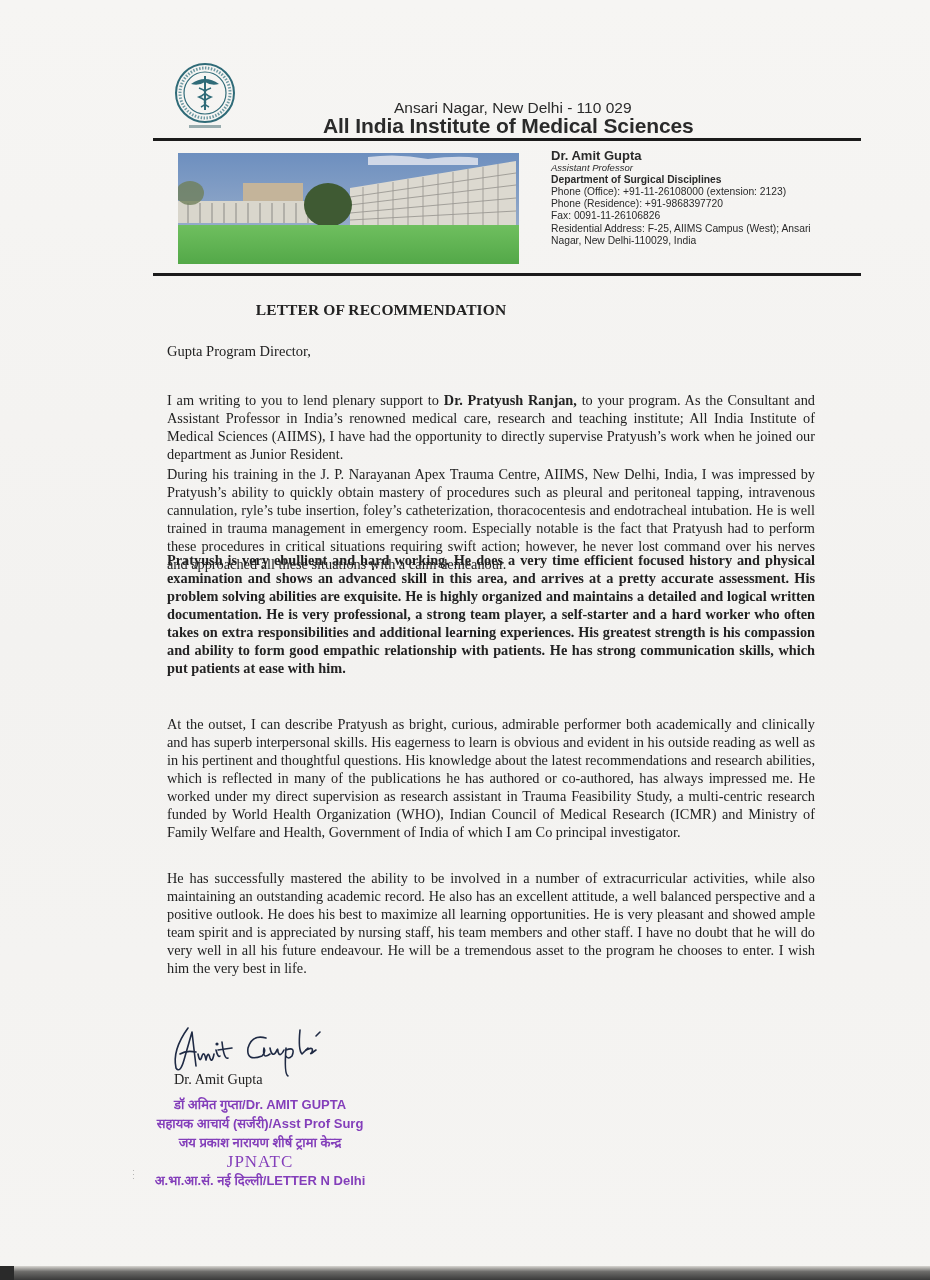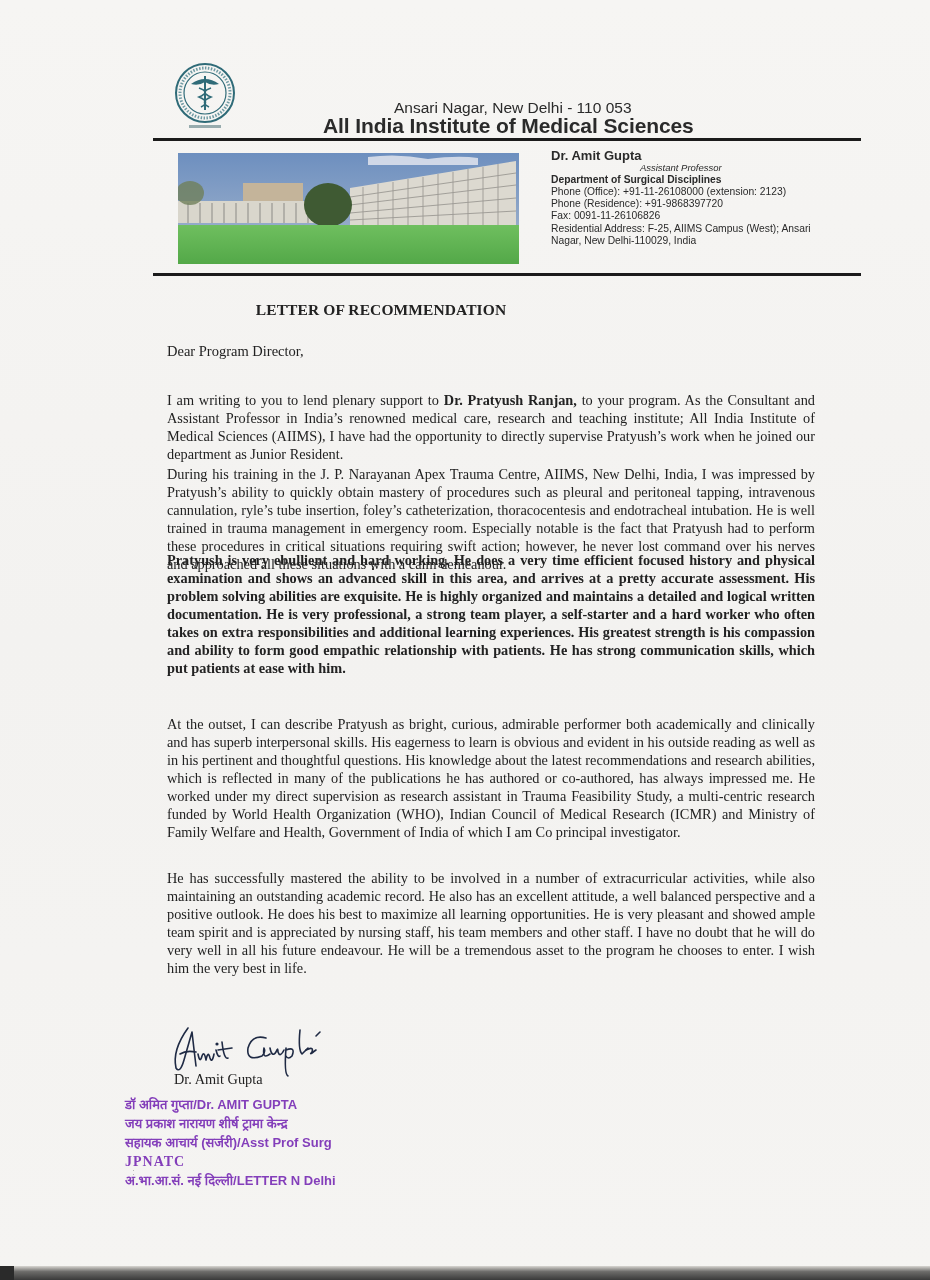--- a/index.html
+++ b/index.html
@@ -47,21 +47,21 @@
     .photo {
       position: absolute; left: 178px; top: 153px; width: 341px; height: 111px; overflow: hidden;
     }
 
     
     .contact {
       position: absolute; left: 551px; top: 148px;
       font-family: "Liberation Sans", sans-serif; font-size: 10.3px; line-height: 12.3px; color: #2a2a2a;
     }
     .contact .name { font-weight: bold; font-size: 13px; line-height: 15px; }
-    .contact .title { font-style: italic; font-size: 9.5px; line-height: 10.5px; text-align: center; }
+    .contact .title { font-style: italic; font-size: 9.5px; line-height: 10.5px; }
     .contact .dept { font-weight: bold; }
     .contact div { white-space: nowrap; }
 
     
     .heading {
       position: absolute; left: 0; width: 762px; top: 301px; text-align: center;
       font-weight: bold; font-size: 15.5px; color: #222; letter-spacing: 0.1px;
     }
     .salutation {
       position: absolute; left: 167px; top: 343px; font-size: 14.5px; color: #222;
@@ -84,43 +84,43 @@
       position: absolute; left: 166px; top: 1020px; width: 180px; height: 60px;
     }
     .sig-name {
       position: absolute; left: 174px; top: 1071px; font-size: 14.3px; color: #222;
     }
 
     
     .stamp {
       position: absolute; left: 125px; top: 1095px; width: 270px;
       color: #7a2fb6; font-family: "Liberation Sans", sans-serif; font-weight: bold;
-      font-size: 13px; line-height: 19px; opacity: 0.92;
-    }
-    .stamp .jp { font-family: "Liberation Serif", serif; font-weight: bold; letter-spacing: 1px; font-size: 14px; }
+      font-size: 13px; line-height: 19px; text-align: center; opacity: 0.92;
+    }
+    .stamp .jp { font-family: "Liberation Serif", serif; font-weight: normal; letter-spacing: 1px; font-size: 17px; }
     .stamp-ticks { position: absolute; left: 132px; top: 1168px; color: #999; font-size: 9px; line-height: 4px; }
   </style>
 </head>
 <body>
 
 <div class="page">
 
   <svg class="logo" viewBox="0 0 68 70">
     <circle cx="34" cy="31" r="29" fill="none" stroke="#2f6b78" stroke-width="2"></circle>
     <circle cx="34" cy="31" r="21" fill="none" stroke="#2f6b78" stroke-width="1.2"></circle>
     <circle cx="34" cy="31" r="25" fill="none" stroke="#6f9aa3" stroke-width="3" stroke-dasharray="1.5 1.5"></circle>
     <line x1="34" y1="14" x2="34" y2="48" stroke="#2f6b78" stroke-width="2"></line>
     <path d="M20 22 Q34 12 48 22 Q40 24 34 20 Q28 24 20 22 Z" fill="#2f6b78"></path>
     <path d="M28 26 Q40 30 28 35 Q40 40 30 45" fill="none" stroke="#2f6b78" stroke-width="1.6"></path>
     <path d="M40 26 Q28 30 40 35 Q28 40 38 45" fill="none" stroke="#2f6b78" stroke-width="1.6"></path>
     <rect x="18" y="63" width="32" height="3" fill="#6f8c90" opacity="0.7"></rect>
   </svg>
 
   <div class="inst-name">All India Institute of Medical Sciences</div>
-  <div class="inst-address">Ansari Nagar, New Delhi - 110 053</div>
+  <div class="inst-address">Ansari Nagar, New Delhi - 110 029</div>
 
   <div class="rule-top"></div>
 
   <svg class="photo" viewBox="0 0 341 111" preserveAspectRatio="none">
     <defs>
       <linearGradient id="sky" x1="0" y1="0" x2="0" y2="1">
         <stop offset="0" stop-color="#6d8fbf"></stop>
         <stop offset="1" stop-color="#a9b9cf"></stop>
       </linearGradient>
       <linearGradient id="grass" x1="0" y1="0" x2="0" y2="1">
@@ -174,21 +174,21 @@
     <div>Phone (Office): +91-11-26108000 (extension: 2123)</div>
     <div>Phone (Residence): +91-9868397720</div>
     <div>Fax: 0091-11-26106826</div>
     <div>Residential Address: F-25, AIIMS Campus (West); Ansari</div>
     <div>Nagar, New Delhi-110029, India</div>
   </div>
 
   <div class="rule-bottom"></div>
 
   <div class="heading">LETTER OF RECOMMENDATION</div>
-  <div class="salutation">Dear Program Director,</div>
+  <div class="salutation">Gupta Program Director,</div>
 
   <div class="para" id="p1"><span>I am writing to you to lend plenary support to </span><b>Dr. Pratyush Ranjan,</b><span> to your program. As the Consultant and Assistant Professor in India’s renowned medical care, research and teaching institute; All India Institute of Medical Sciences (AIIMS), I have had the opportunity to directly supervise Pratyush’s work when he joined our department as Junior Resident.</span></div>
 
   <div class="para" id="p2">During his training in the J. P. Narayanan Apex Trauma Centre, AIIMS, New Delhi, India, I was impressed by Pratyush’s ability to quickly obtain mastery of procedures such as pleural and peritoneal tapping, intravenous cannulation, ryle’s tube insertion, foley’s catheterization, thoracocentesis and endotracheal intubation. He is well trained in trauma management in emergency room. Especially notable is the fact that Pratyush had to perform these procedures in critical situations requiring swift action; however, he never lost command over his nerves and approached all these situations with a calm demeanour.</div>
   <div class="stray-dot"></div>
   <div class="para" id="p3">Pratyush is very ebullient and hard working. He does a very time efficient focused history and physical examination and shows an advanced skill in this area, and arrives at a pretty accurate assessment. His problem solving abilities are exquisite. He is highly organized and maintains a detailed and logical written documentation.  He is very professional, a strong team player, a self-starter and a hard worker who often takes on extra responsibilities and additional learning experiences. His greatest strength is his compassion and ability to form good empathic relationship with patients. He has strong communication skills, which put patients at ease with him.</div>
   <div class="para" id="p4">At the outset, I can describe Pratyush as bright, curious, admirable performer both academically and clinically and has superb interpersonal skills. His eagerness to learn is obvious and evident in his outside reading as well as in his pertinent and thoughtful questions. His knowledge about the latest recommendations and research abilities, which is reflected in many of the publications he has authored or co-authored, has always impressed me. He worked under my direct supervision as research assistant in Trauma Feasibility Study, a multi-centric research funded by World Health Organization (WHO), Indian Council of Medical Research (ICMR) and Ministry of Family Welfare and Health, Government of India of which I am Co principal investigator.</div>
   <div class="para" id="p5">He has successfully mastered the ability to be involved in a number of extracurricular activities, while also maintaining an outstanding academic record. He also has an excellent attitude, a well balanced perspective and a positive outlook. He does his best to maximize all learning opportunities. He is very pleasant and showed ample team spirit and is appreciated by nursing staff, his team members and other staff. I have no doubt that he will do very well in all his future endeavour. He will be a tremendous asset to the program he chooses to enter. I wish him the very best in life.</div>
 
   <svg class="signature" viewBox="0 0 180 60">
@@ -204,22 +204,22 @@
       <path d="M120 28 Q118 54 122 56 M120 30 Q130 26 126 36 Q122 40 120 36"></path>
       <path d="M134 10 Q132 30 136 34 Q140 30 142 28"></path>
       <path d="M140 30 Q148 26 146 32 Q142 36 150 30"></path>
       <path d="M150 16 L154 12"></path>
     </g>
   </svg>
   <div class="sig-name">Dr. Amit Gupta</div>
 
   <div class="stamp">
     <div>डॉ अमित गुप्ता/Dr. AMIT GUPTA</div>
+    <div>सहायक आचार्य (सर्जरी)/Asst Prof Surg</div>
     <div>जय प्रकाश नारायण शीर्ष ट्रामा केन्द्र</div>
-    <div>सहायक आचार्य (सर्जरी)/Asst Prof Surg</div>
     <div class="jp">JPNATC</div>
     <div>अ.भा.आ.सं. नई दिल्ली/LETTER N  Delhi</div>
   </div>
   <div class="stamp-ticks">·<br>·<br>·</div>
 
   <div class="bottom-edge"></div>
   <div class="bottom-edge-left"></div>
 </div>
 
 </body></html>

